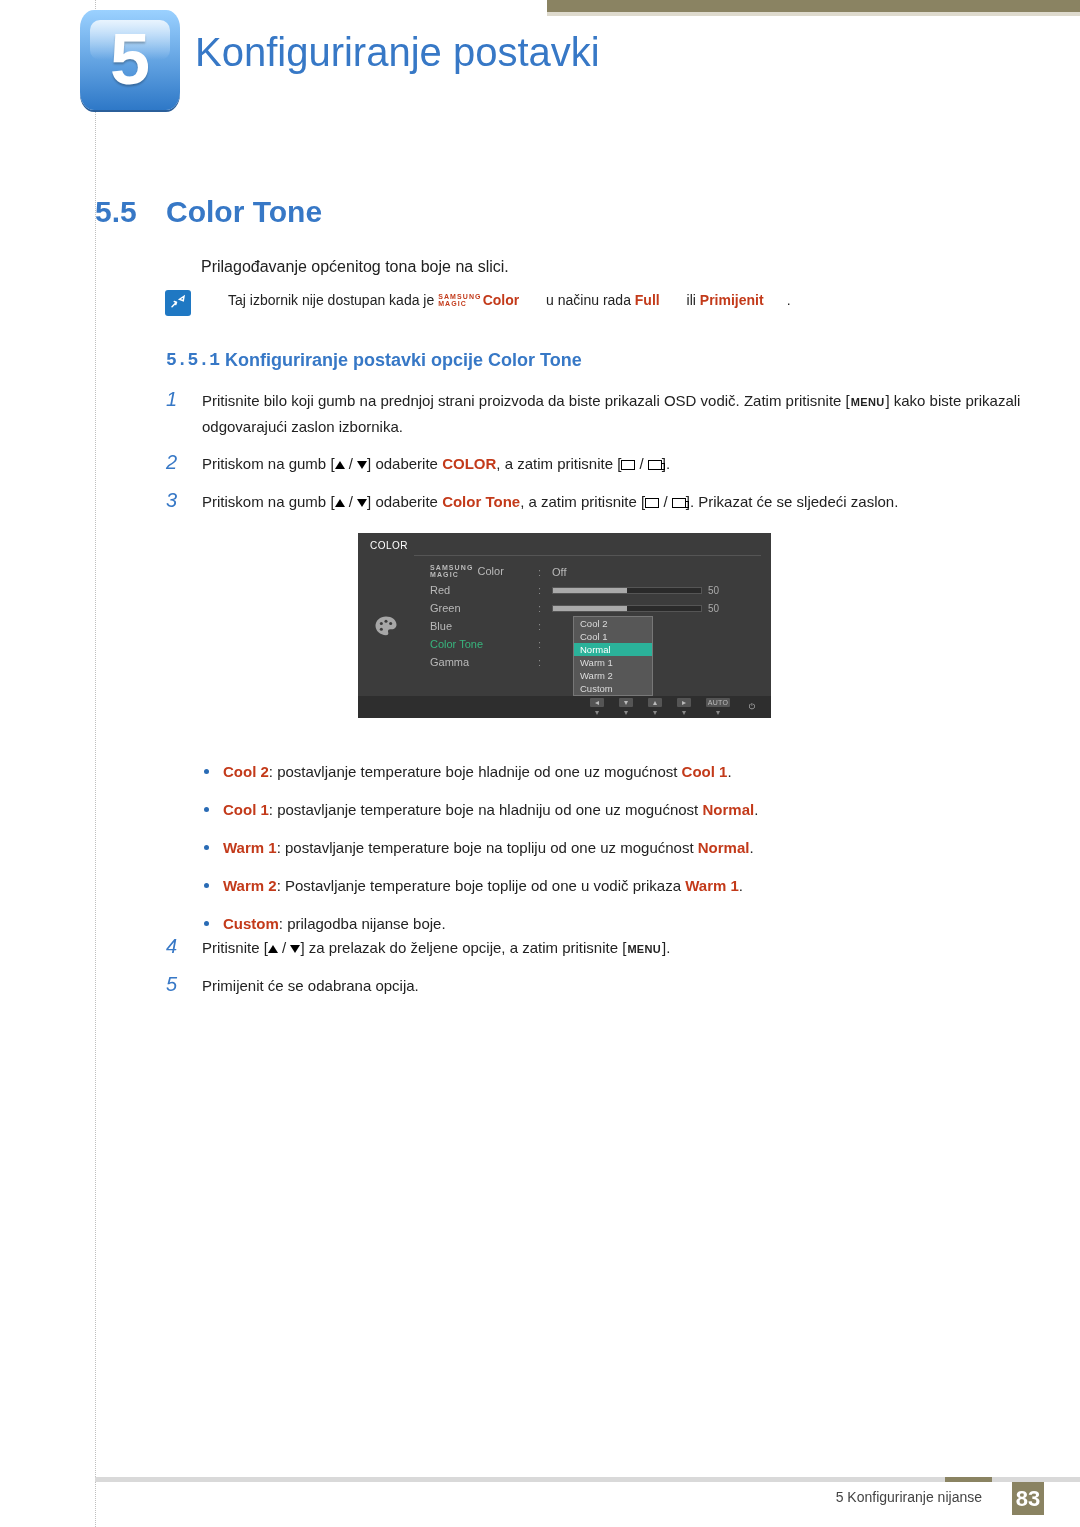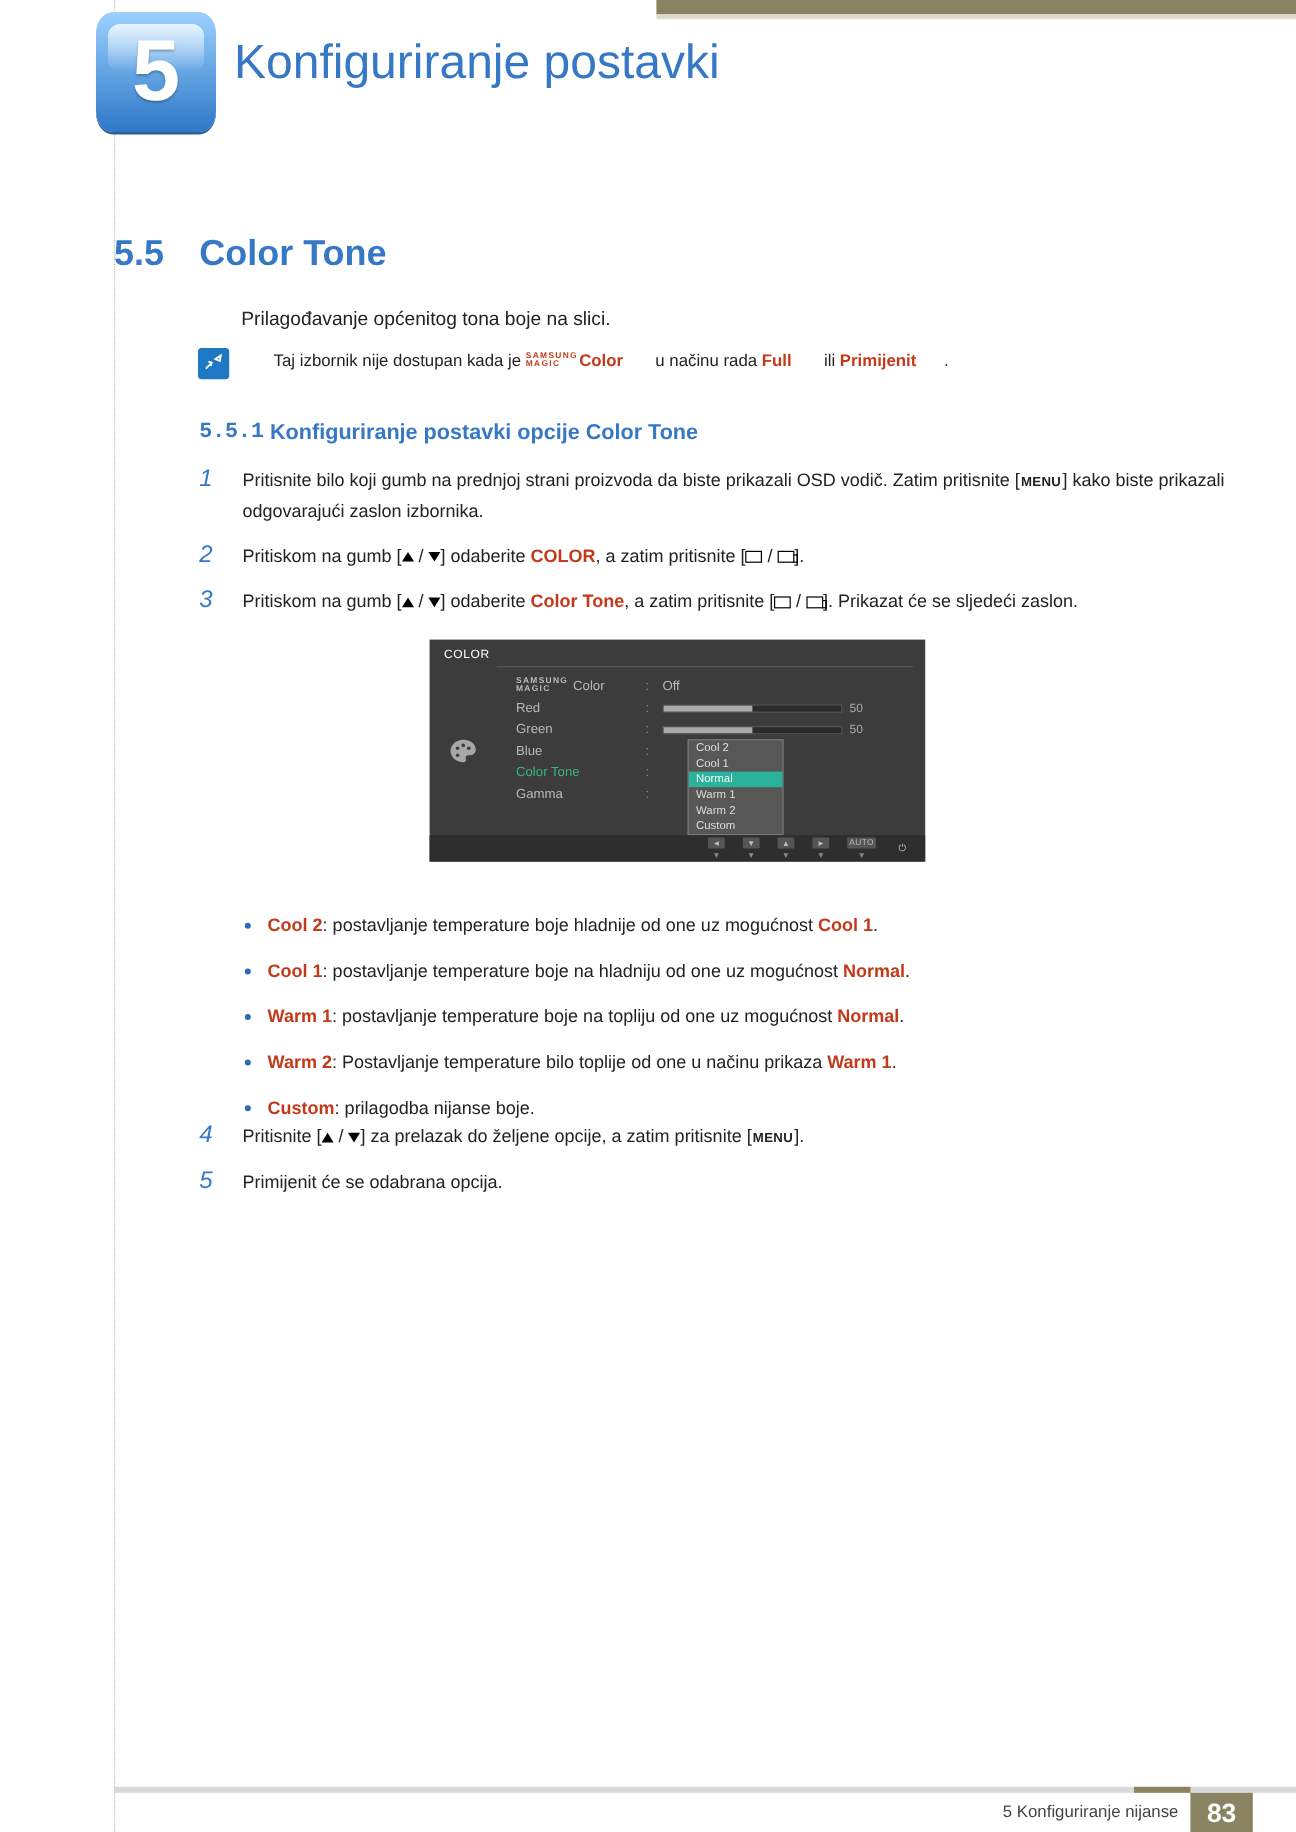--- a/index.html
+++ b/index.html
@@ -57,25 +57,25 @@
   .bul { display:flex; gap:14px; margin-bottom:14px; font-size:15px; line-height:1.6; }
   .dot { width:5px; height:5px; background:#296bb5; border-radius:50%; margin-top:9px; flex-shrink:0; }
   .step45 { position:absolute; left:166px; top:935px; width:860px; }
   .kw { color:#c33a1a; font-weight:700; }
   .menu-tag { font-family:Arial; font-weight:700; font-size:11px; letter-spacing:.3px; padding:0 1px; }
   .tri-up, .tri-dn { display:inline-block; width:0; height:0; border-left:5px solid transparent; border-right:5px solid transparent; vertical-align:middle; }
   .tri-up { border-bottom:8px solid #000; }
   .tri-dn { border-top:8px solid #000; }
   .rect-ic, .rect-ic2 { display:inline-block; width:14px; height:10px; border:1.5px solid #000; vertical-align:middle; position:relative; }
   .rect-ic2::after { content:""; position:absolute; right:-4px; top:2px; width:3px; height:5px; border:1.5px solid #000; border-left:none; }
-  .footer { position:absolute; left:0; right:0; bottom:0; height:38px; display:flex; justify-content:flex-end; align-items:stretch; }
+  .footer { position:absolute; left:0; right:0; bottom:12px; height:38px; display:flex; justify-content:flex-end; align-items:stretch; }
   .footer-line { position:absolute; left:95px; right:0; top:0; height:5px; background:#d9d9d9; }
   .footer-ol { position:absolute; right:88px; top:0; width:47px; height:5px; background:#8a8362; }
   .footer-text { position:absolute; right:98px; bottom:10px; font-size:14px; color:#444; }
-  .footer-page { position:absolute; right:36px; bottom:0; width:52px; height:33px; background:#8a8362; color:#fff; font-size:22px; font-weight:700; display:flex; align-items:center; justify-content:center; }
+  .footer-page { position:absolute; right:36px; bottom:0; width:32px; height:33px; background:#8a8362; color:#fff; font-size:22px; font-weight:700; display:flex; align-items:center; justify-content:center; }
 </style>
 </head>
 <body>
 
 <div class="sidebar-line"></div>
 <div class="tab-olive"></div>
 <div class="tab-olive-shadow"></div>
 
 <div class="badge5">
   <div class="sq"></div>
@@ -222,21 +222,21 @@
   <div class="bul">
       <span class="dot"></span>
       <div><span class="kw">Cool 1</span><span>: postavljanje temperature boje na hladniju od one uz mogućnost </span><span class="kw">Normal</span><span>.</span></div>
     </div>
   <div class="bul">
       <span class="dot"></span>
       <div><span class="kw">Warm 1</span><span>: postavljanje temperature boje na topliju od one uz mogućnost </span><span class="kw">Normal</span><span>.</span></div>
     </div>
   <div class="bul">
       <span class="dot"></span>
-      <div><span class="kw">Warm 2</span><span>: Postavljanje temperature bilo toplije od one u načinu prikaza </span><span class="kw">Warm 1</span><span>.</span></div>
+      <div><span class="kw">Warm 2</span><span>: Postavljanje temperature boje toplije od one u vodič prikaza </span><span class="kw">Warm 1</span><span>.</span></div>
     </div>
   <div class="bul">
       <span class="dot"></span>
       <div><span class="kw">Custom</span><span>: prilagodba nijanse boje.</span></div>
     </div>
 </div>
 
 <div class="step45">
   <div class="step">
     <div class="step-n">4</div>

